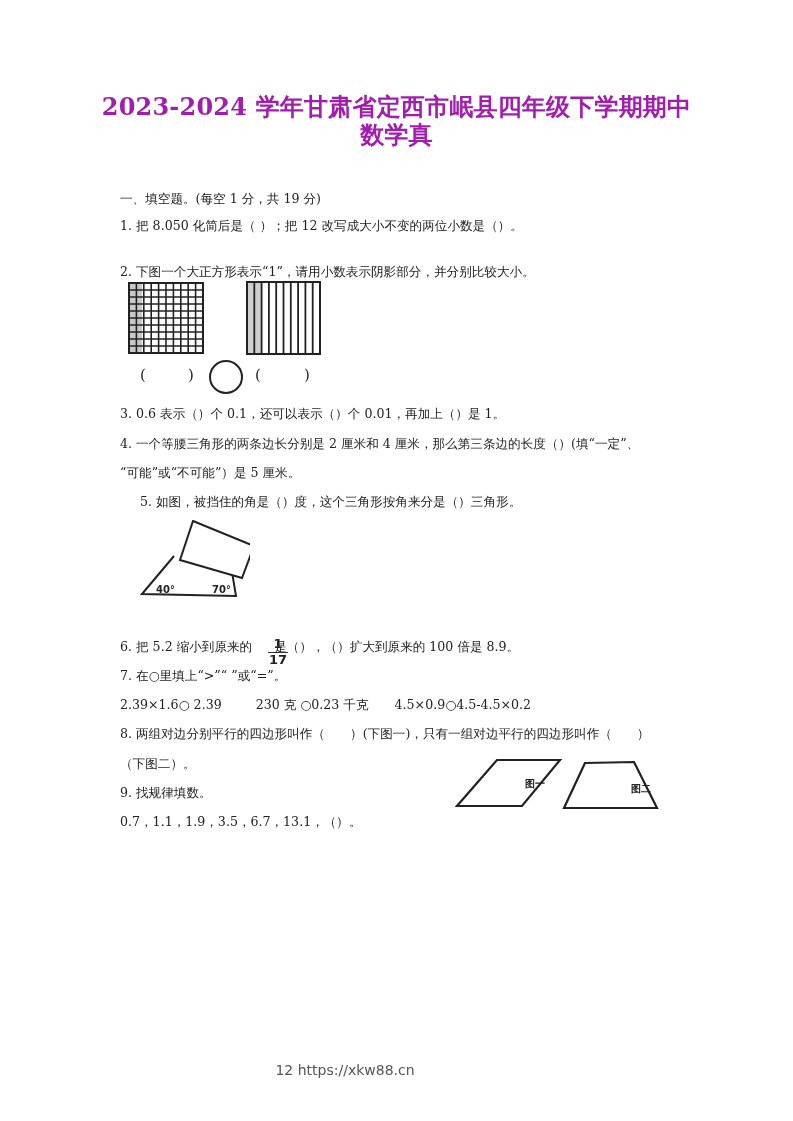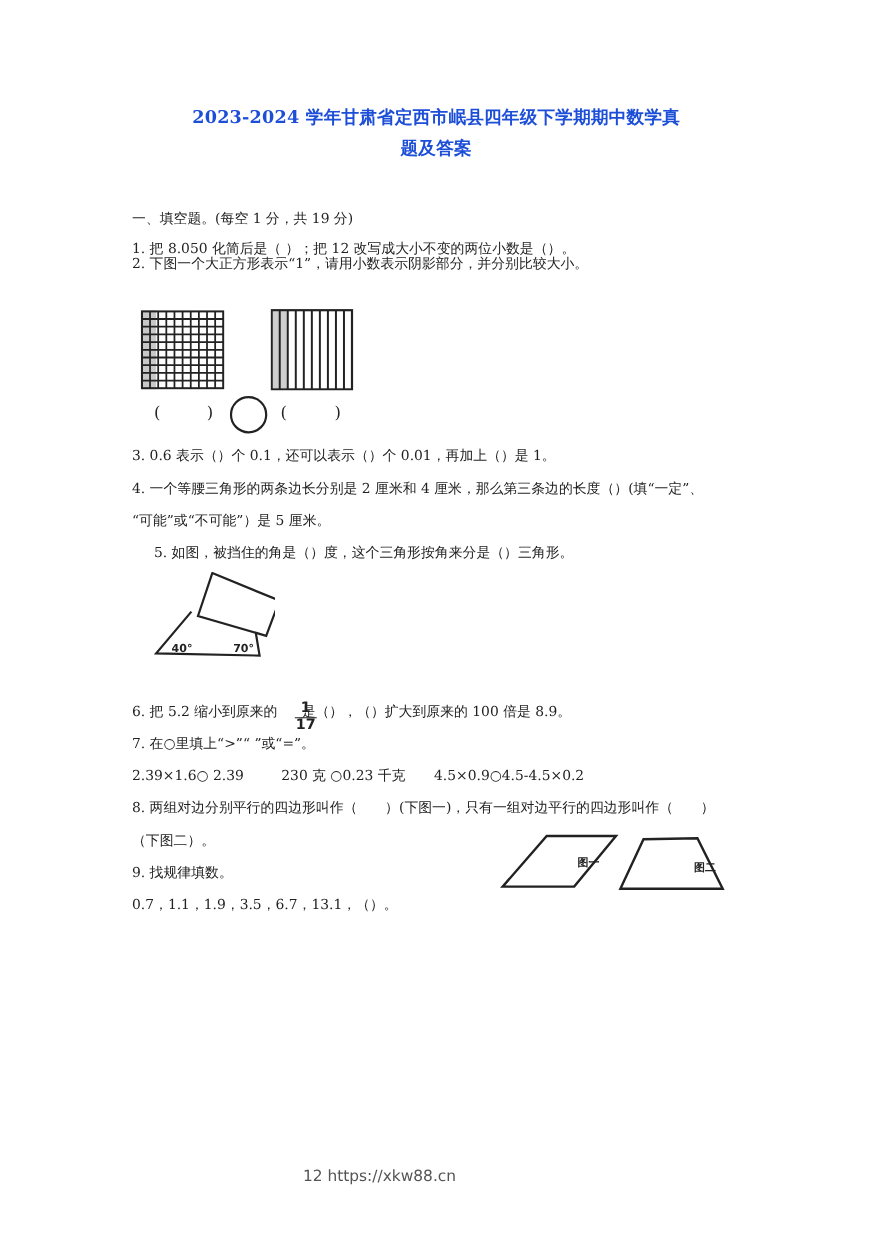--- a/index.html
+++ b/index.html
@@ -1,37 +1,36 @@
 <!DOCTYPE html>
 <html><head>
 <meta charset="utf-8">
 <style>
   html, body { margin: 0; padding: 0; background: #ffffff; }
   body { width: 793px; height: 1121px; position: relative; overflow: hidden; color: #1a1a1a; font-family: "DejaVu Serif", "Liberation Serif", serif; }
-  .title { position: absolute; left: 100px; width: 593px; top: 93px; text-align: center; font-weight: bold; font-size: 16px; line-height: 28px; color: #1d4ed8; letter-spacing: 0.2px; }
+  .title { position: absolute; left: 100px; width: 593px; top: 93px; text-align: center; font-weight: bold; font-size: 24px; line-height: 28px; color: #a21caf; letter-spacing: 0.2px; }
   .line { position: absolute; left: 120px; font-size: 12.6px; line-height: 16px; white-space: nowrap; color: #222; text-align: center; }
   .fig { position: absolute; }
   .footer { position: absolute; top: 1062px; left: 0; width: 690px; text-align: center; font-family: "DejaVu Sans", "Liberation Sans", sans-serif; font-size: 14px; color: #555; }
   .frac { position: absolute; left: 268px; top: 637px; width: 20px; text-align: center; font-family: "DejaVu Sans", "Liberation Sans", sans-serif; font-weight: bold; font-size: 13px; line-height: 14px; color: #222; }
   .frac .num { display: block; border-bottom: 1.5px solid #333; padding-bottom: 1px; }
   .frac .den { display: block; }
   .paren { position: absolute; font-size: 15px; color: #222; }
   .fig-label { position: absolute; font-family: Liberation Mono, monospace; font-size: 10px; font-weight: bold; color: #222; padding-left: 28px; }
 </style>
 </head>
 <body>
 
 <div class="title">
   <div>2023-2024 学年甘肃省定西市岷县四年级下学期期中数学真</div>
-  <div>题及答案</div>
 </div>
 
 <div class="line" style="top:191px;">一、填空题。(每空 1 分，共 19 分)</div>
 <div class="line" style="top:218px;">1. 把 8.050 化简后是（ ）；把 12 改写成大小不变的两位小数是（）。</div>
-<div class="line" style="top:232px;">2. 下图一个大正方形表示“1”，请用小数表示阴影部分，并分别比较大小。</div>
+<div class="line" style="top:264px;">2. 下图一个大正方形表示“1”，请用小数表示阴影部分，并分别比较大小。</div>
 
 <svg class="fig" style="left:128px; top:282px;" width="76" height="72">
   <rect x="0" y="0" width="14" height="72" fill="#c8c8c8"></rect>
   <g stroke="#222" stroke-width="1.6" fill="none">
     <rect x="1" y="1" width="74" height="70" stroke-width="2"></rect>
     <line x1="8.4" y1="1" x2="8.4" y2="71"></line>
       <line x1="15.8" y1="1" x2="15.8" y2="71"></line>
     <line x1="23.2" y1="1" x2="23.2" y2="71"></line>
       <line x1="30.6" y1="1" x2="30.6" y2="71"></line>
     <line x1="38" y1="1" x2="38" y2="71"></line>

